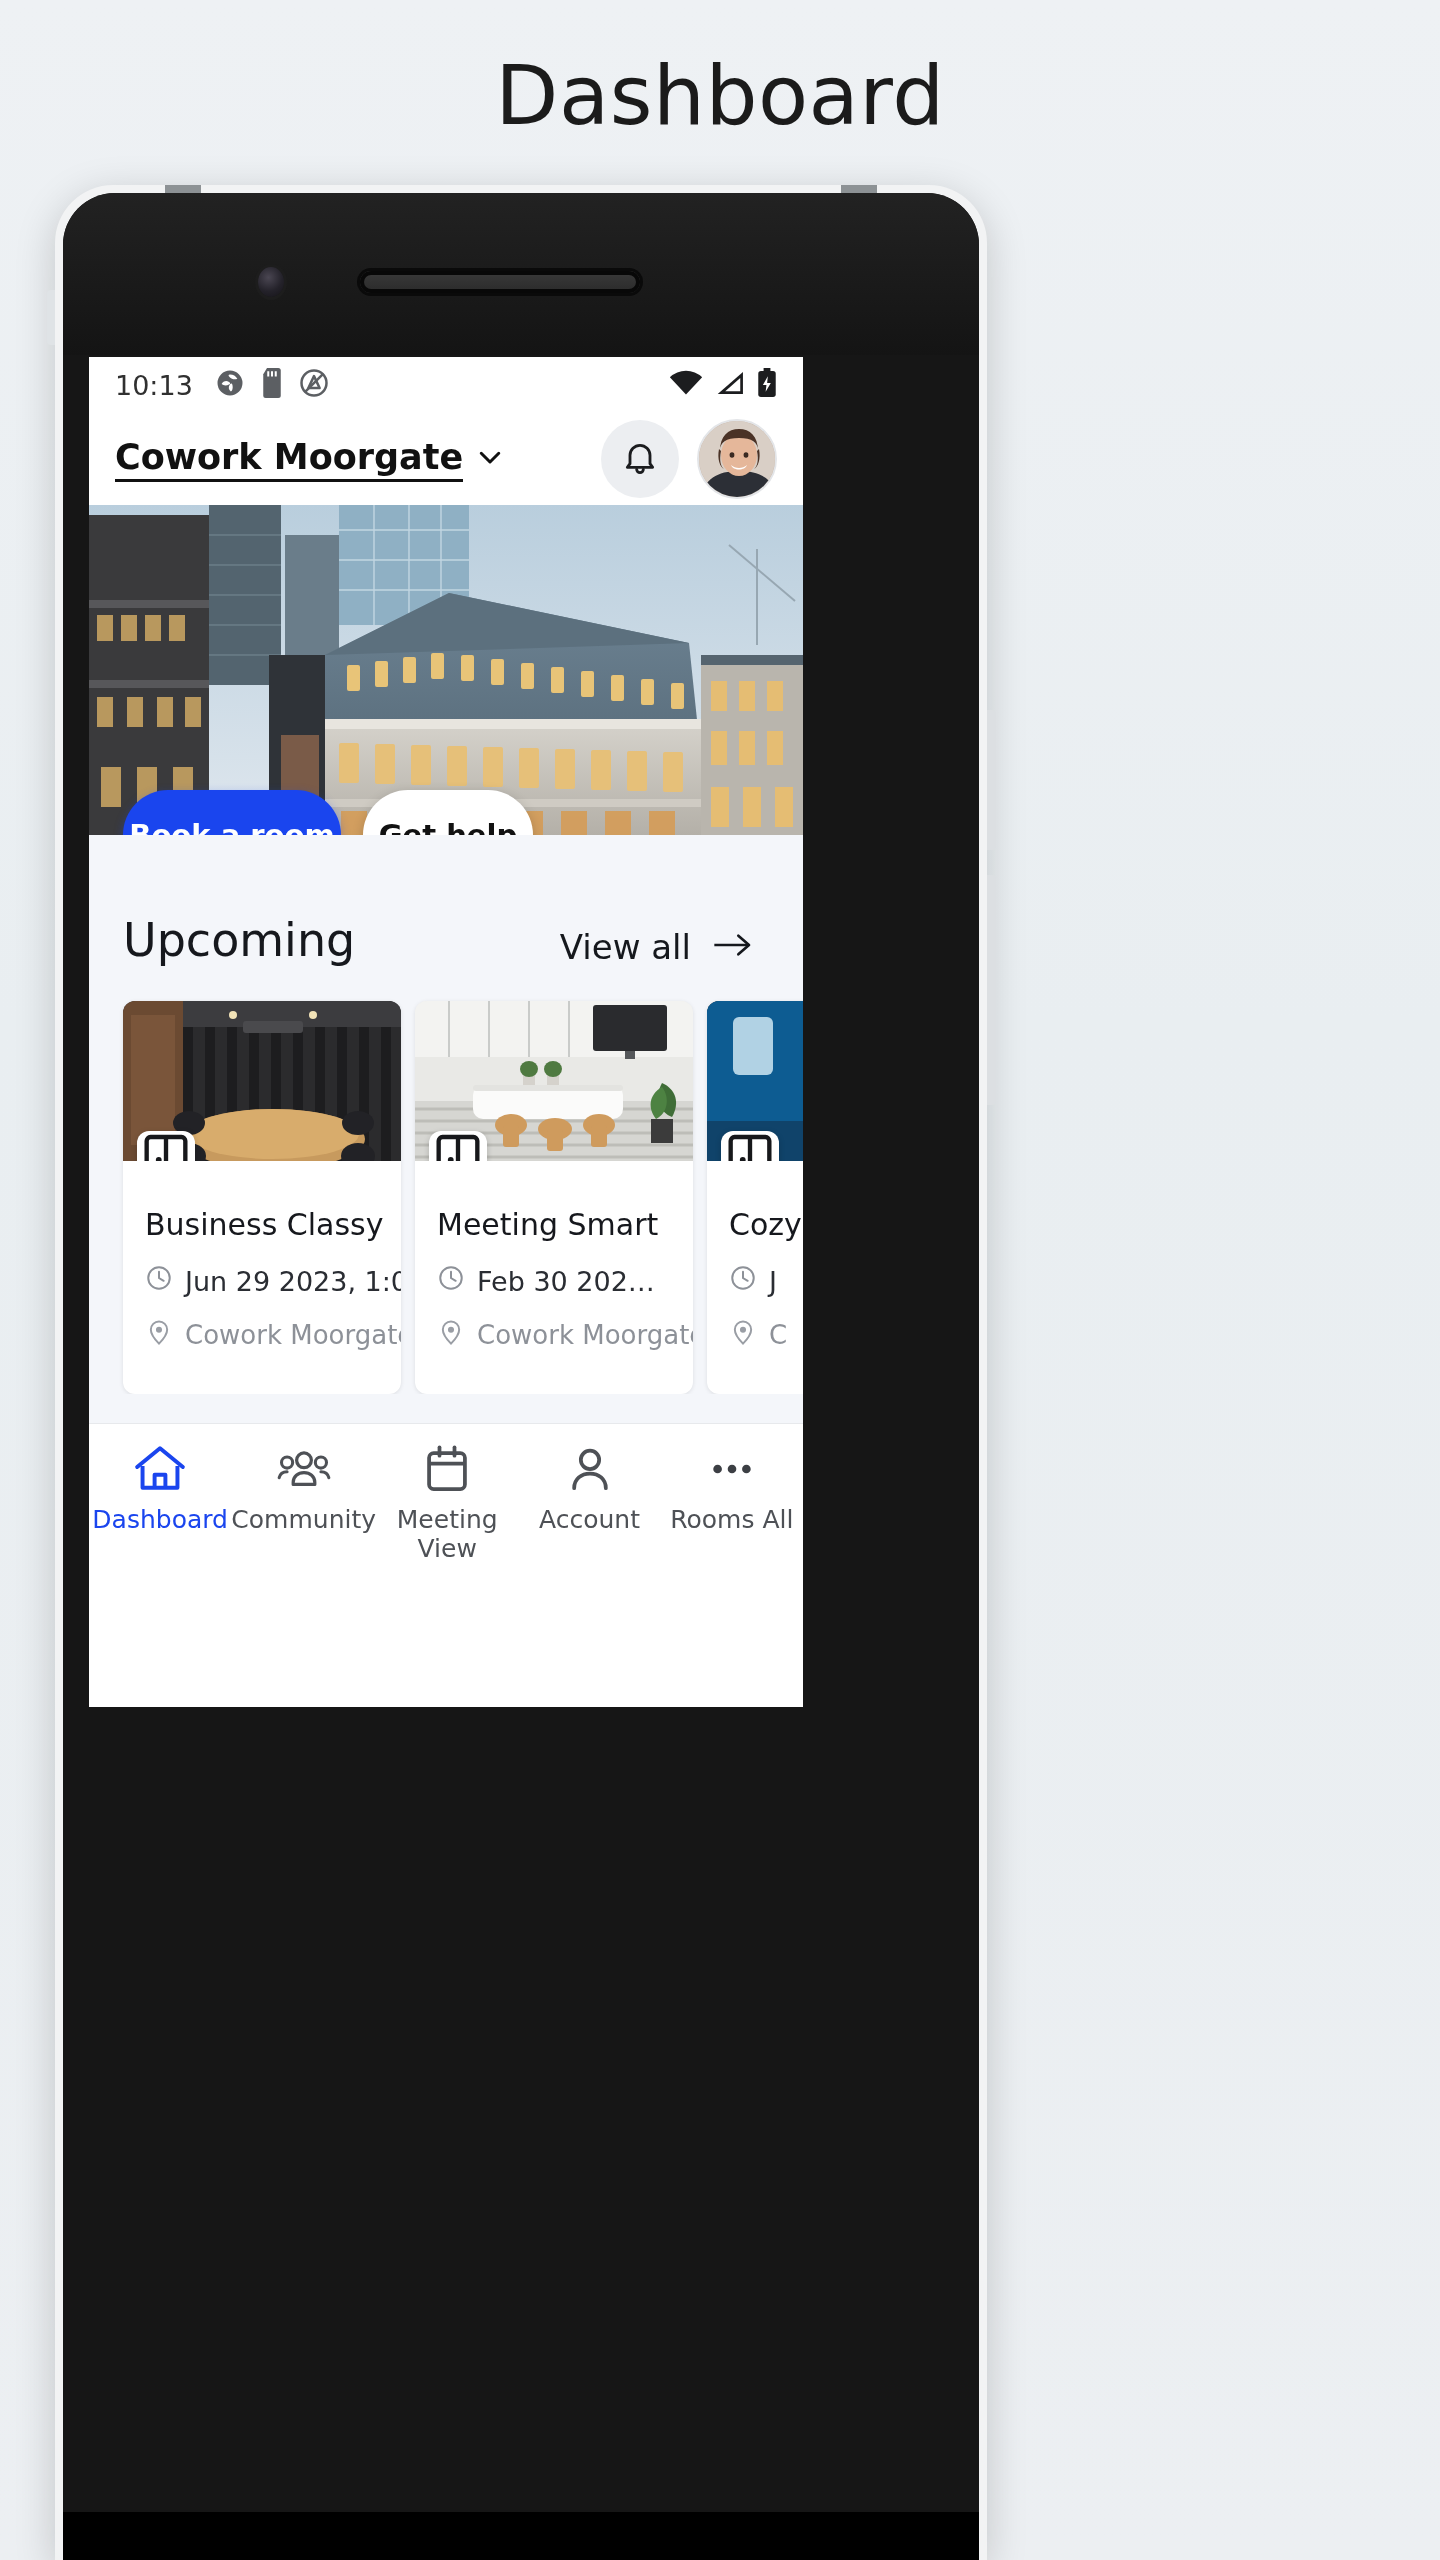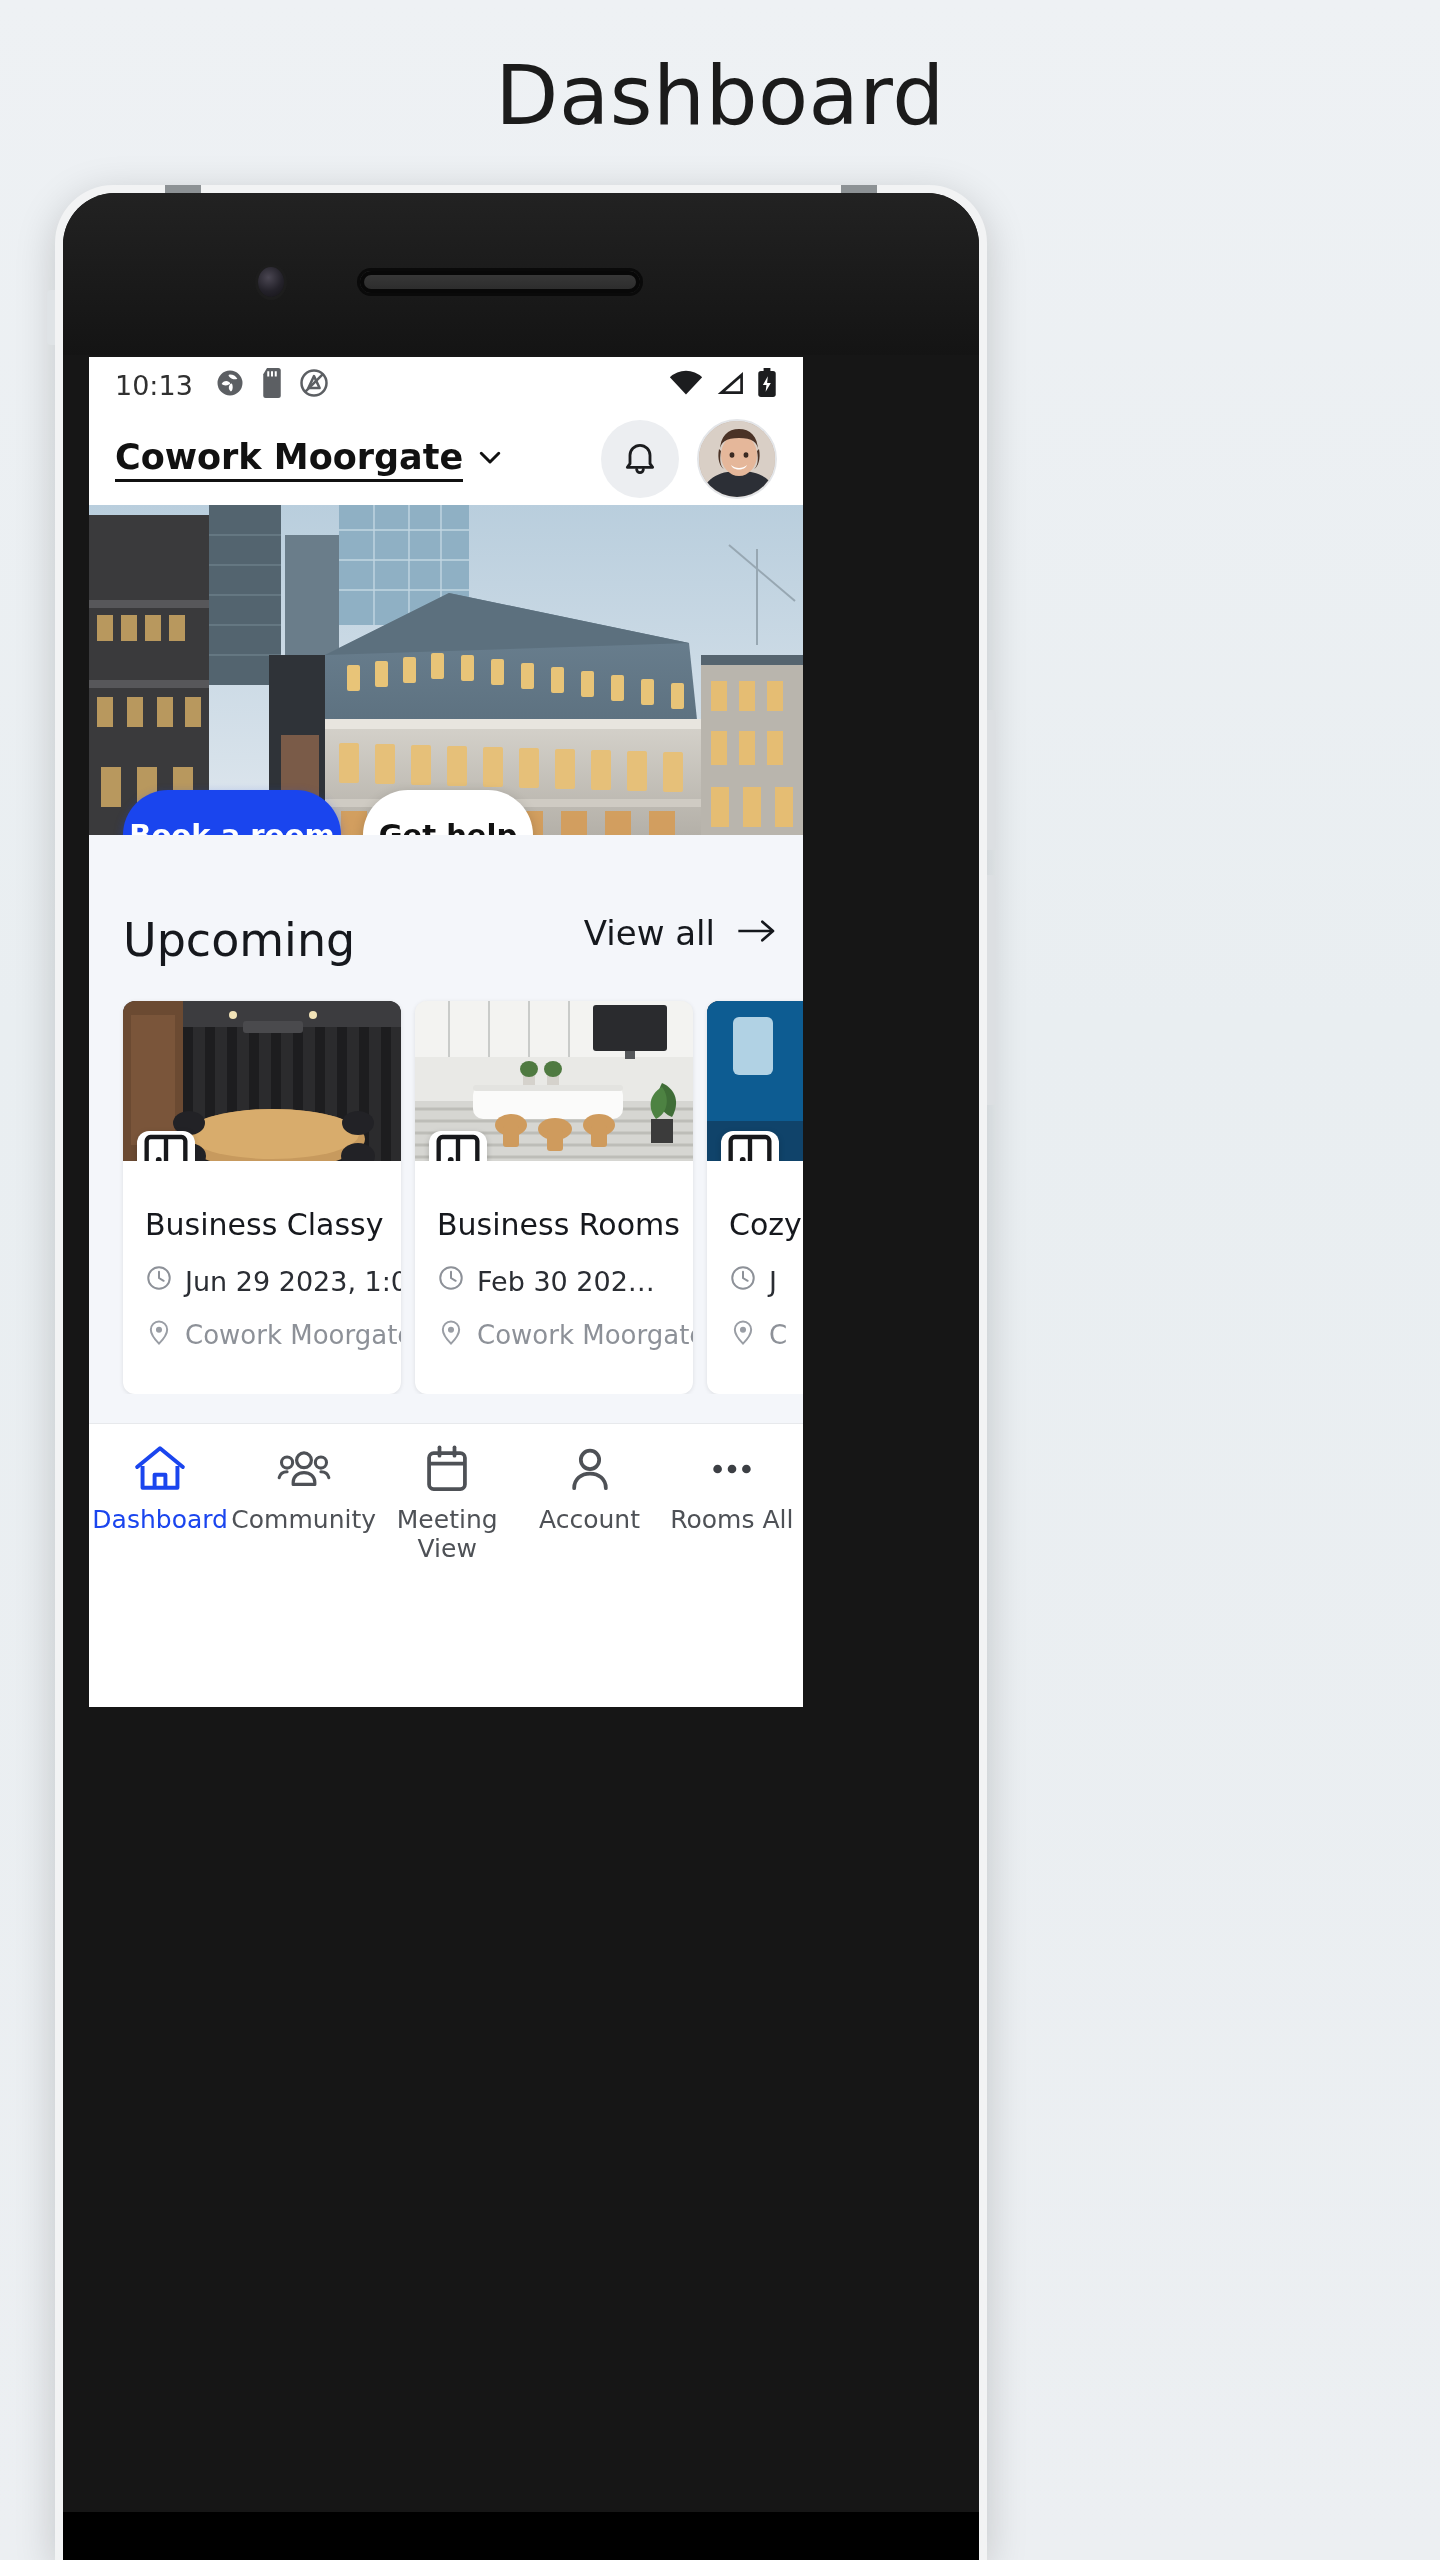--- a/index.html
+++ b/index.html
@@ -127,21 +127,21 @@
     left:274px; top:-45px; width:170px; height:90px;
     background:#fff; color:#111; font-size:29px;
     box-shadow:0 3px 12px rgba(0,0,0,.18);
   }
 
   .content{
     background:#f4f6fa; height:760px; position:relative;
   }
 
   .section-head{
-    display:flex; align-items:flex-start; padding:78px 26px 0 34px;
+    display:flex; align-items:flex-end; padding:78px 50px 0 34px;
   }
   .section-title{
     font-size:46px; color:#16181d; font-weight:400;
     font-family:"DejaVu Sans", sans-serif;
   }
   .view-all{
     margin-left:auto; display:flex; align-items:center; gap:22px;
   }
   .view-all-label{ font-size:34px; color:#15181d; font-family:"DejaVu Sans", sans-serif;}
 
@@ -544,21 +544,21 @@
               </svg>
               <div class="door-badge">
                 <svg width="34" height="34" viewBox="0 0 24 24">
                   <rect x="4" y="2.5" width="16" height="19" rx="1.6" fill="none" stroke="#17181b" stroke-width="1.8"></rect>
                   <line x1="12" y1="2.5" x2="12" y2="21.5" stroke="#17181b" stroke-width="1.8"></line>
                   <circle cx="9" cy="12" r="1.2" fill="#17181b"></circle>
                 </svg>
               </div>
             </div>
             <div class="card-body">
-              <div class="card-title">Business Rooms</div>
+              <div class="card-title">Meeting Smart</div>
               <div class="card-meta">
                 <span>
                   <svg width="28" height="28" viewBox="0 0 24 24">
                     <circle cx="12" cy="12" r="9.2" fill="none" stroke="#8d9198" stroke-width="1.7"></circle>
                     <path d="M12 6.6V12l4 2.4" fill="none" stroke="#8d9198" stroke-width="1.7" stroke-linecap="round"></path>
                   </svg>
                 </span>
                 <span>Feb 30 202…</span>
               </div>
               <div class="card-meta muted">

